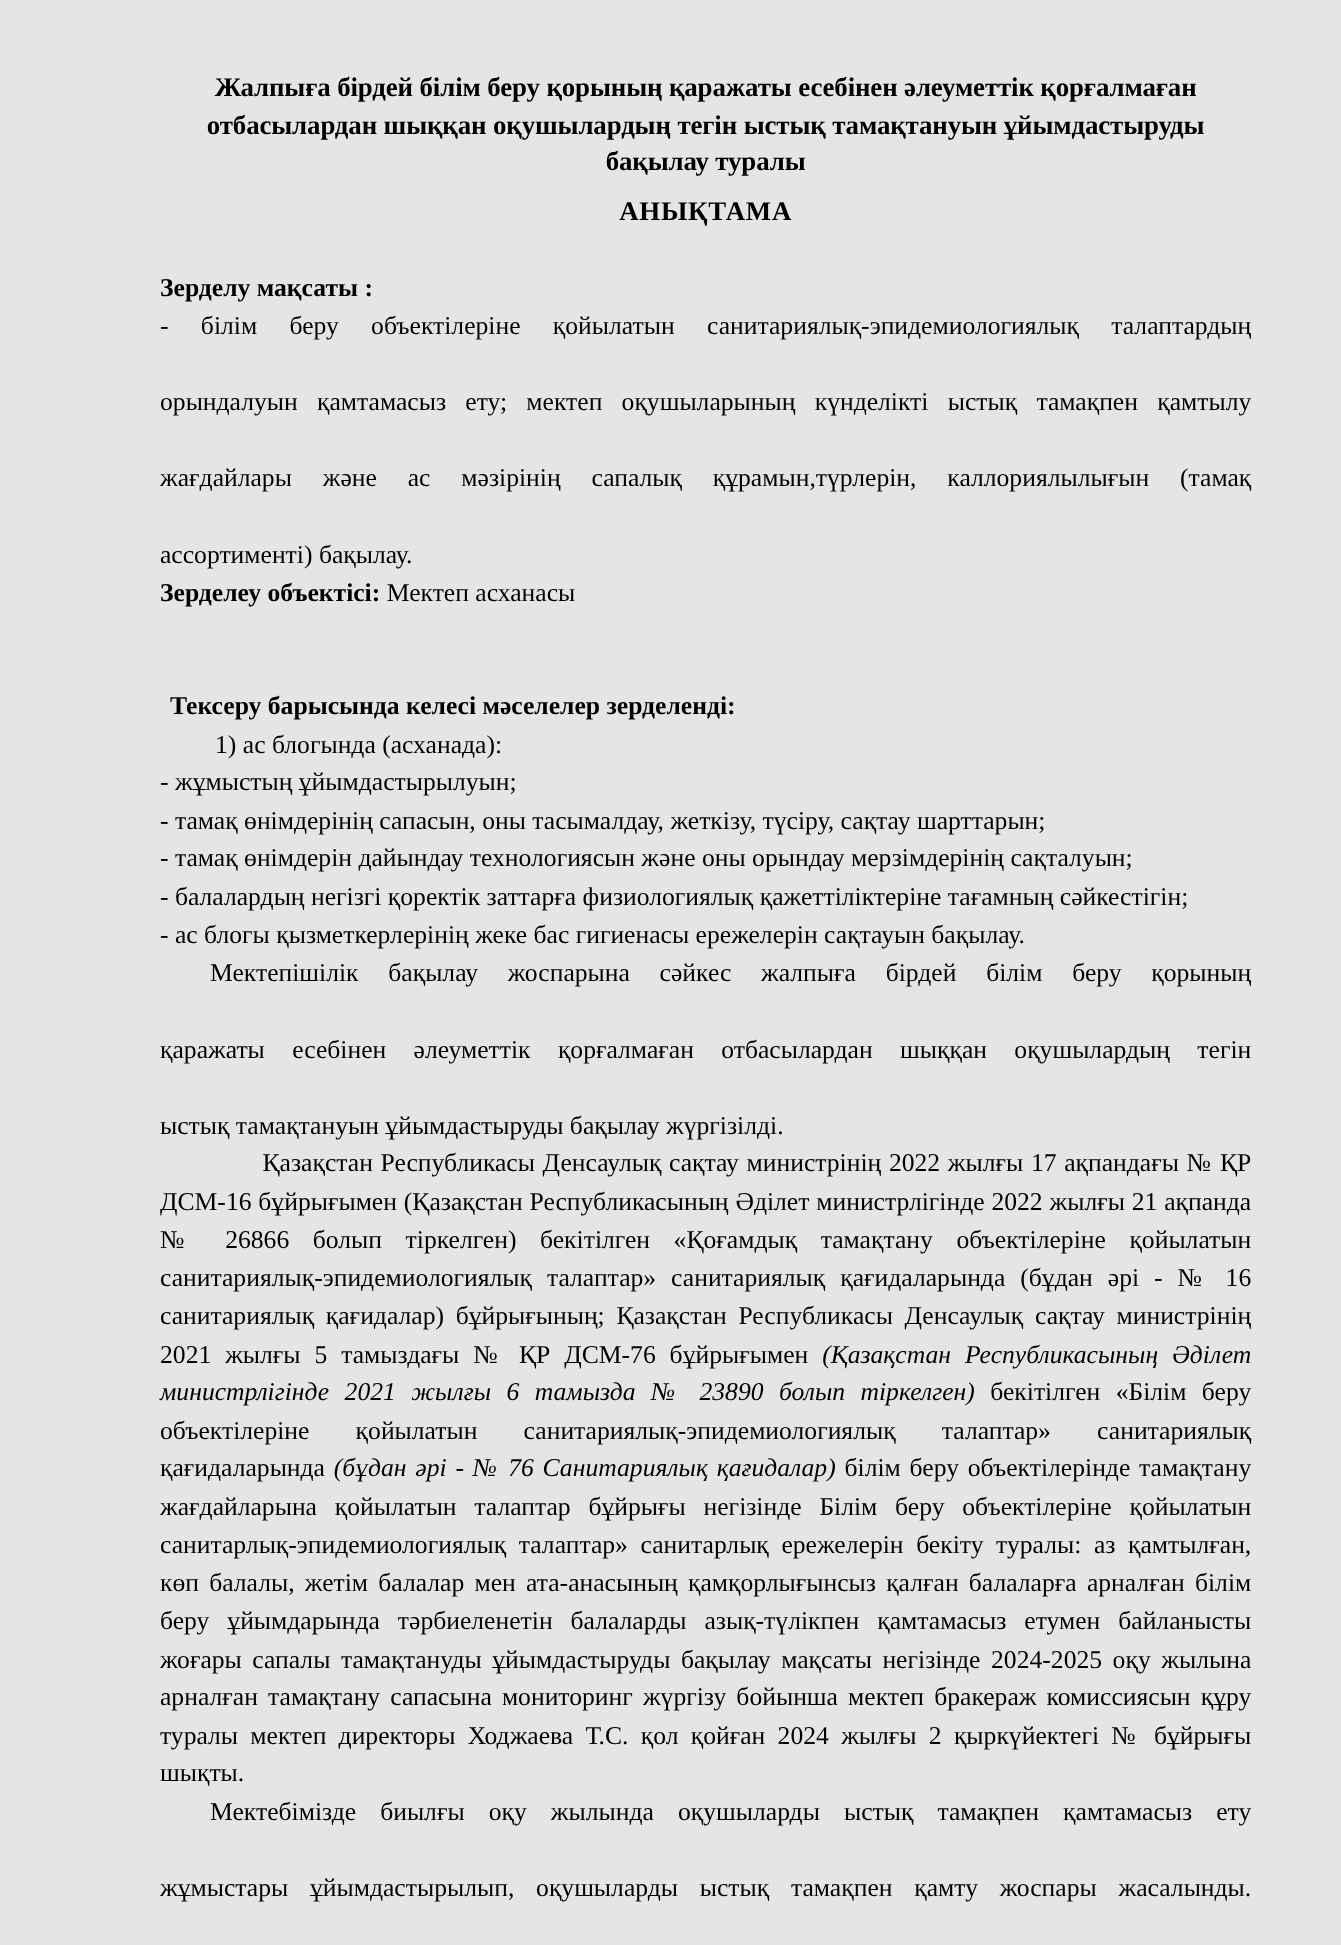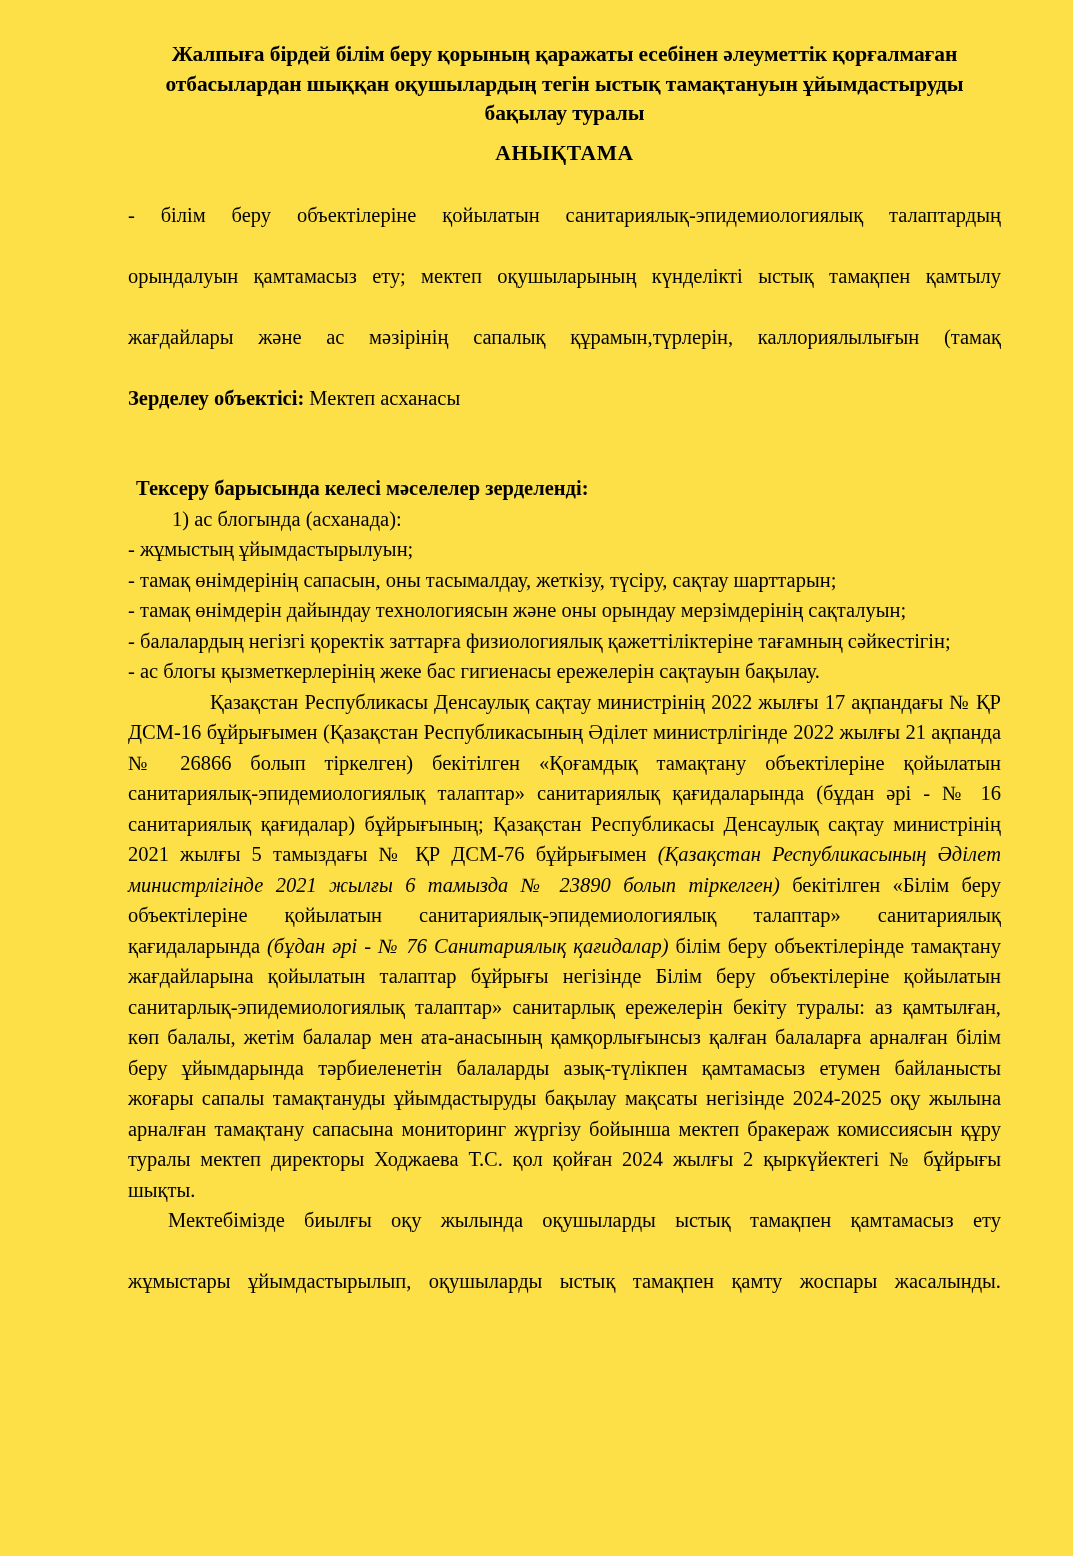--- a/index.html
+++ b/index.html
@@ -13,22 +13,22 @@
     height: 1556px;
     font-family: "Liberation Serif", "DejaVu Serif", serif;
     color: #000000;
     position: relative;
     overflow: hidden;
   }
   .page {
     box-sizing: border-box;
     width: 1073px;
     height: 1556px;
-    padding: 40px 72px 0 128px;
-    background: #fde047;
+    padding: 56px 72px 0 128px;
+    background: #e5e5e5;
   }
   .doc-title {
     text-align: center;
     font-weight: bold;
     font-size: 21.5px;
     line-height: 29.5px;
     margin: 0 0 0 0;
     letter-spacing: -0.1px;
   }
   .doc-title .title-line {
@@ -79,25 +79,29 @@
   <h1 class="doc-title">
     <span class="title-line">Жалпыға бірдей білім беру қорының қаражаты есебінен әлеуметтік қорғалмаған</span>
     <span class="title-line">отбасылардан шыққан оқушылардың тегін ыстық тамақтануын ұйымдастыруды</span>
     <span class="title-line">бақылау туралы</span>
   </h1>
 
   <div class="doc-subtitle">АНЫҚТАМА</div>
 
   <div class="spacer-md"></div>
 
+  <p class="block left">
+    <span class="b">Зерделу мақсаты :</span>
+  </p>
 
   <p class="block">
     <span class="justified-line">- білім беру объектілеріне қойылатын санитариялық-эпидемиологиялық талаптардың</span>
     <span class="justified-line">орындалуын қамтамасыз ету;  мектеп оқушыларының күнделікті ыстық тамақпен қамтылу</span>
     <span class="justified-line">жағдайлары және ас мәзірінің сапалық құрамын,түрлерін, каллориялылығын   (тамақ</span>
+    <span class="line">ассортименті) бақылау.</span>
   </p>
 
   <p class="block left">
     <span class="b">Зерделеу объектісі:</span><span>&nbsp;</span><span>Мектеп асханасы</span>
   </p>
 
   <div class="spacer-lg"></div>
 
 
   <div class="spacer-lg"></div>
@@ -118,20 +122,25 @@
   <p class="block left">
     <span>- тамақ өнімдерін дайындау технологиясын және оны орындау мерзімдерінің сақталуын;</span>
   </p>
   <p class="block">
     <span>- балалардың негізгі қоректік заттарға физиологиялық қажеттіліктеріне тағамның сәйкестігін;</span>
   </p>
   <p class="block left">
     <span>- ас блогы қызметкерлерінің жеке бас гигиенасы ережелерін сақтауын бақылау.</span>
   </p>
 
+  <p class="block">
+    <span class="justified-line" style="text-indent:40px;">Мектепішілік бақылау жоспарына сәйкес жалпыға бірдей білім беру қорының</span>
+    <span class="justified-line">қаражаты есебінен әлеуметтік қорғалмаған отбасылардан шыққан оқушылардың тегін</span>
+    <span class="line">ыстық тамақтануын ұйымдастыруды бақылау жүргізілді.</span>
+  </p>
 
   <p class="block indent-para-lg">
     <span>Қазақстан Республикасы Денсаулық сақтау министрінің 2022 жылғы 17 ақпандағы № ҚР ДСМ-16 бұйрығымен (Қазақстан Республикасының Әділет министрлігінде 2022 жылғы 21 ақпанда № 26866 болып тіркелген) бекітілген «Қоғамдық тамақтану объектілеріне қойылатын санитариялық-эпидемиологиялық талаптар» санитариялық қағидаларында (бұдан әрі - № 16 санитариялық қағидалар) бұйрығының; Қазақстан Республикасы Денсаулық сақтау министрінің 2021 жылғы 5 тамыздағы № ҚР ДСМ-76 бұйрығымен </span><span class="i">(Қазақстан Республикасының Әділет министрлігінде 2021 жылғы 6 тамызда № 23890 болып тіркелген)</span><span> бекітілген «Білім беру объектілеріне қойылатын санитариялық-эпидемиологиялық талаптар» санитариялық қағидаларында </span><span class="i">(бұдан әрі - № 76 Санитариялық қағидалар)</span><span> білім беру объектілерінде тамақтану жағдайларына қойылатын талаптар бұйрығы негізінде Білім беру объектілеріне қойылатын санитарлық-эпидемиологиялық талаптар» санитарлық ережелерін бекіту туралы: аз қамтылған, көп балалы, жетім балалар мен ата-анасының қамқорлығынсыз қалған балаларға арналған білім беру ұйымдарында тәрбиеленетін балаларды  азық-түлікпен қамтамасыз етумен байланысты  жоғары сапалы тамақтануды ұйымдастыруды бақылау мақсаты негізінде 2024-2025 оқу жылына арналған тамақтану сапасына мониторинг жүргізу бойынша мектеп бракераж комиссиясын құру туралы мектеп директоры Ходжаева Т.С. қол қойған 2024 жылғы 2 қыркүйектегі  № бұйрығы шықты.</span>
   </p>
 
   <p class="block">
     <span class="justified-line" style="text-indent:40px;">Мектебімізде биылғы оқу жылында оқушыларды ыстық тамақпен қамтамасыз ету</span>
     <span class="justified-line">жұмыстары ұйымдастырылып, оқушыларды ыстық тамақпен қамту жоспары жасалынды.</span>
 
   </p>

